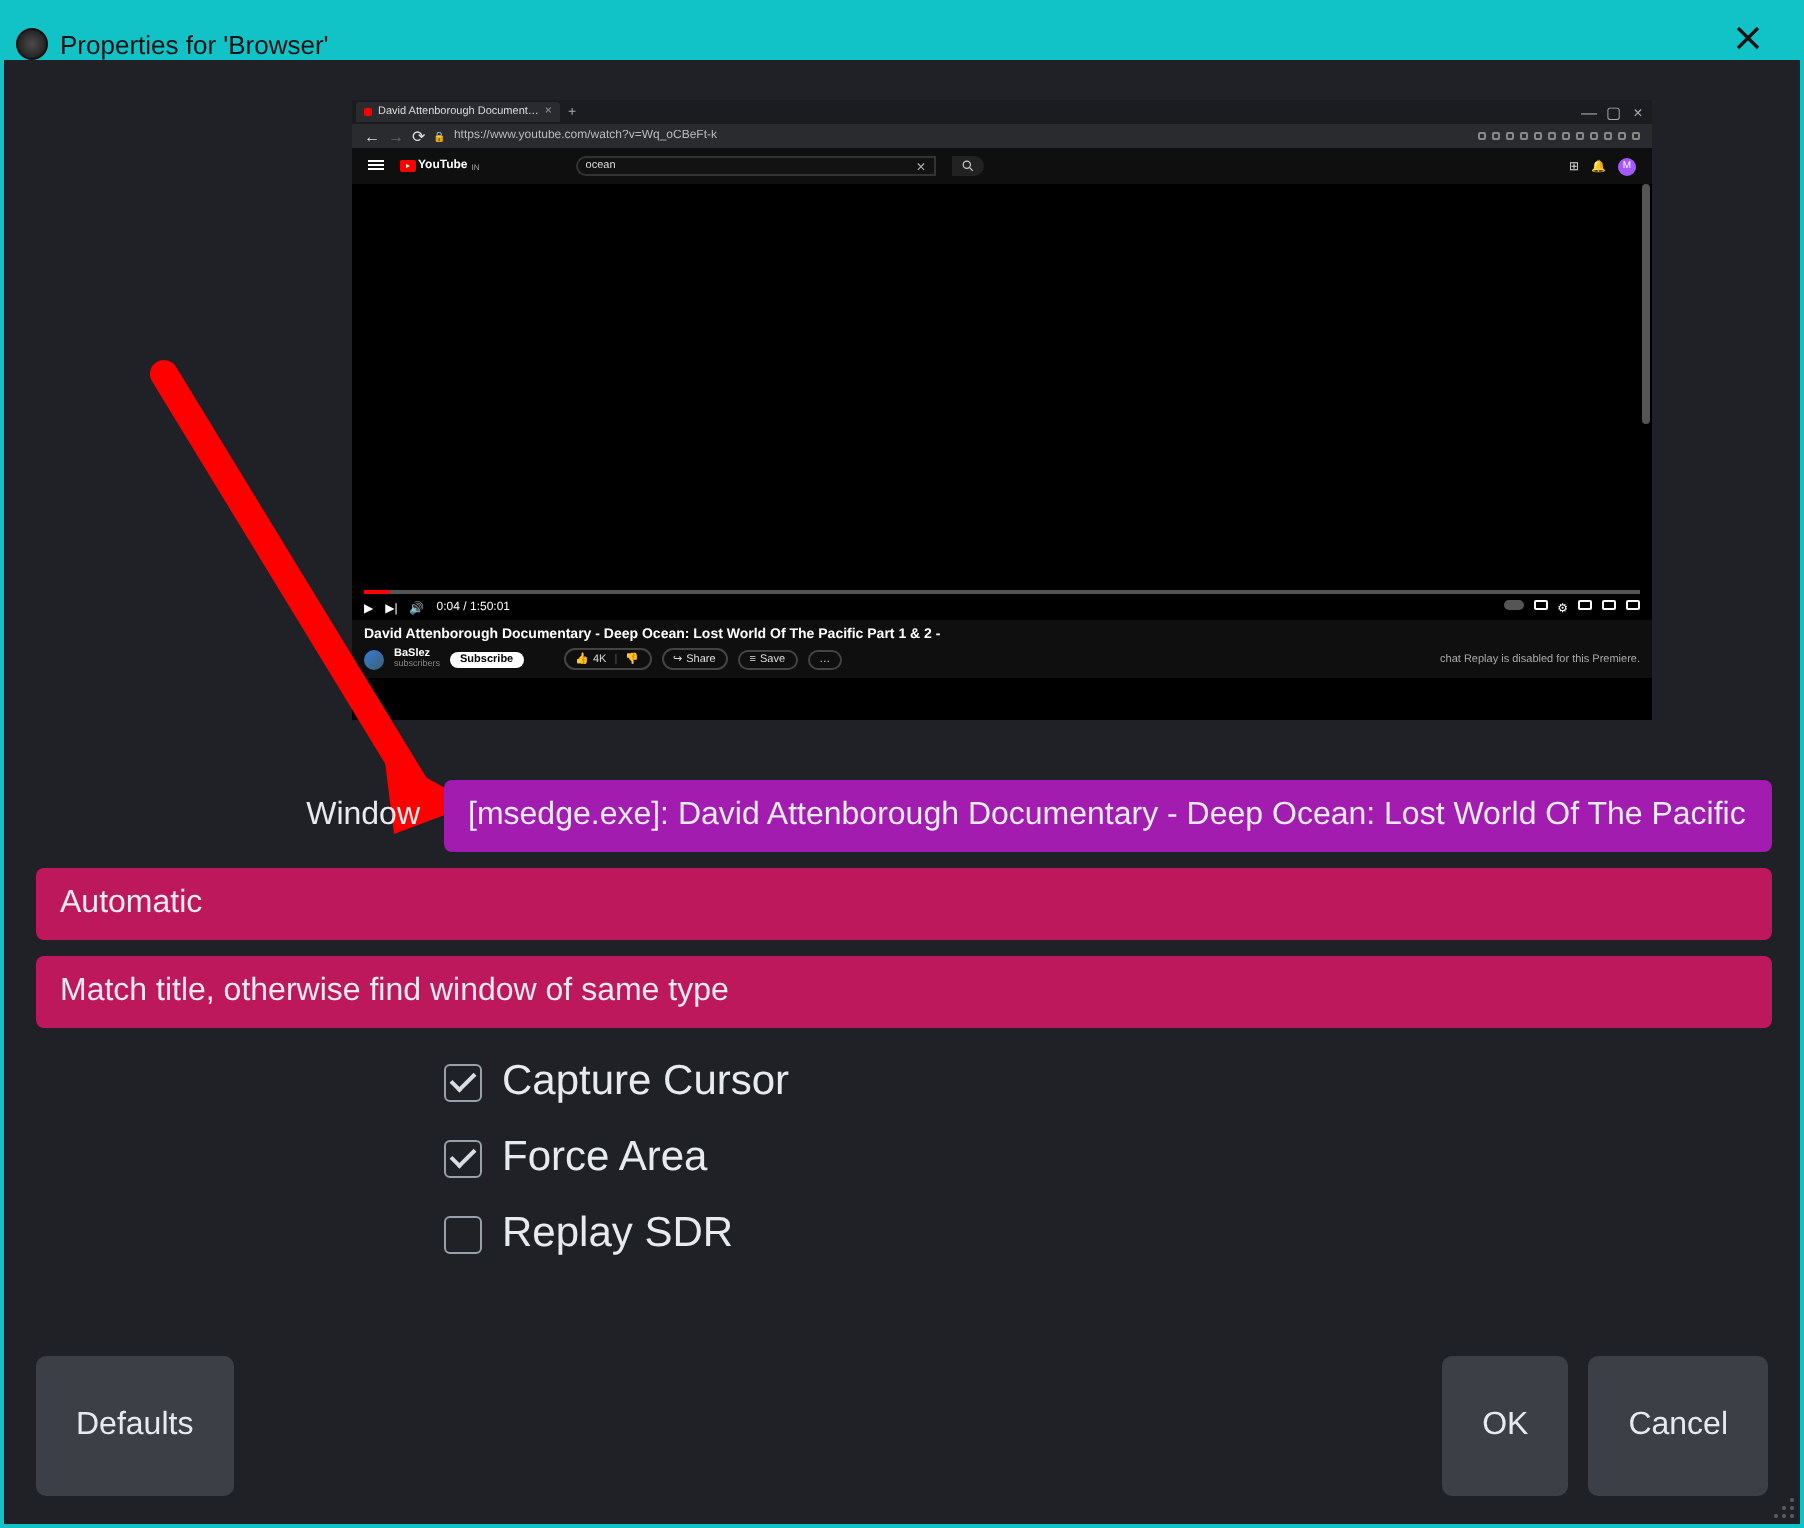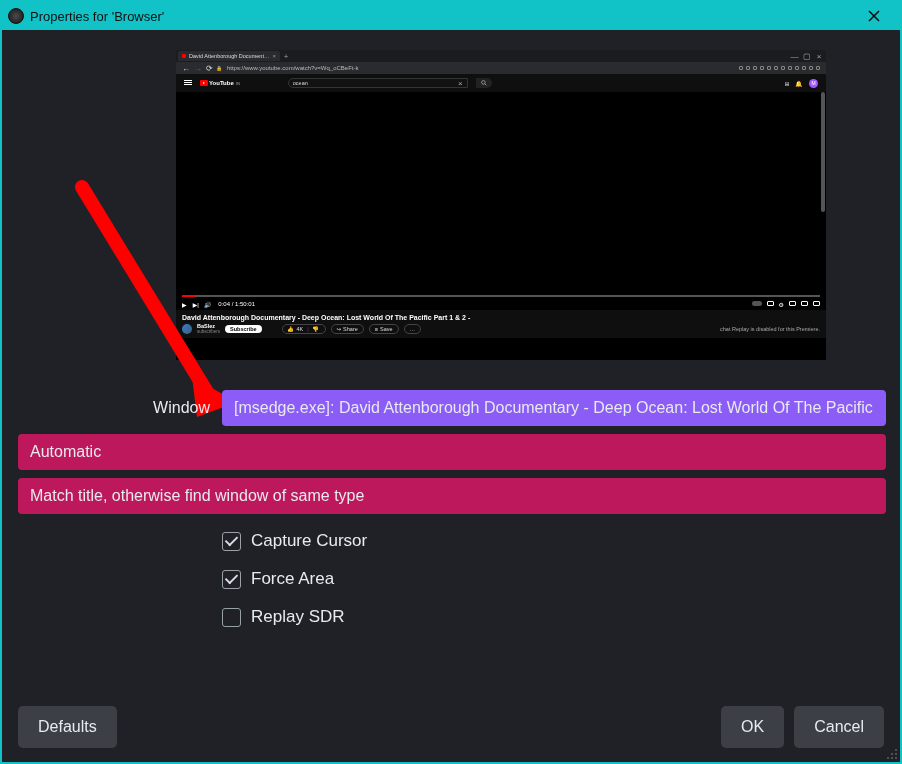--- a/index.html
+++ b/index.html
@@ -10,21 +10,21 @@
     position: relative;
     width: 902px; height: 764px;
     background: #1f2127;
     border: 2px solid #11c2c7;
   }
 
   
   .titlebar {
     height: 28px;
     background: #11c2c7;
-    display: flex; align-items: center;
+    display: flex; align-items: flex-end;
     padding: 0 8px 0 6px;
     color: #0f1113;
     font-size: 13px;
     gap: 6px;
   }
   .titlebar .obs-logo {
     width: 16px; height: 16px;
     border-radius: 50%;
     background: radial-gradient(circle at 50% 50%, #4b4b4b 0%, #2a2a2a 60%, #111 100%);
     border: 1px solid #111;
@@ -118,21 +118,21 @@
     background: #be185d;
     border-radius: 4px;
     display: flex; align-items: center;
     padding: 0 12px;
     color: #e7eaee;
     font-size: 16px;
     overflow: hidden; white-space: nowrap;
     cursor: pointer;
     position: relative;
   }
-  .select.hover-highlight { background: #8b5cf6; }
+  .select.hover-highlight { background: #a21caf; }
   .select::after {
     content: '';
     position: absolute; right: 10px; top: 50%;
     width: 0; height: 0;
     
   }
 
   .checks { margin-left: 204px; }
   .check-row { display: flex; align-items: center; height: 38px; gap: 10px; cursor: pointer; }
   .cbox {
@@ -142,33 +142,33 @@
     display: flex; align-items: center; justify-content: center;
     background: transparent;
   }
   .cbox.checked::after {
     content: '';
     width: 5px; height: 10px;
     border-right: 2px solid #d8dde3;
     border-bottom: 2px solid #d8dde3;
     transform: rotate(45deg) translate(-1px,-1px);
   }
-  .check-label { font-size: 17px; }
+  .check-label { font-size: 21px; }
 
   
   .footer {
     position: absolute; left: 0; right: 0; bottom: 0;
     padding: 10px 16px 14px 16px;
     display: flex; align-items: center;
   }
   .btn {
     background: #3d3f47;
     border: none;
     border-radius: 5px;
-    padding: 12px 20px;
+    padding: 26px 20px;
     color: #e7eaee;
     font-size: 16px;
     cursor: pointer;
   }
   .footer .spacer { flex: 1; }
   .footer .btn + .btn { margin-left: 10px; }
 
   .resize-grip {
     position: absolute; right: 2px; bottom: 2px;
     width: 14px; height: 14px;

